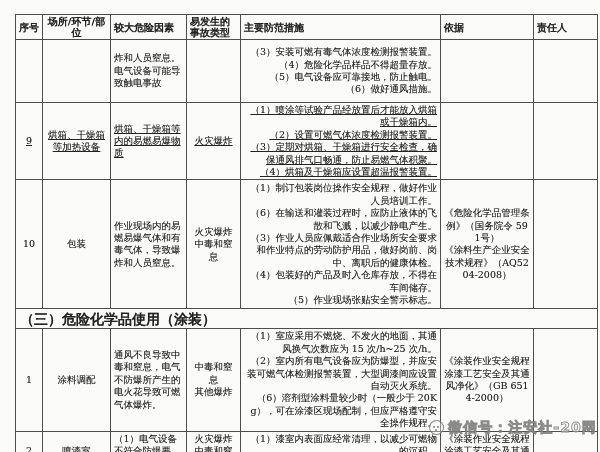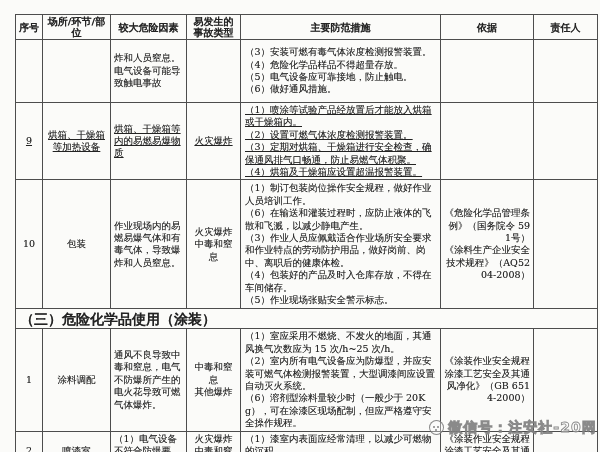--- a/index.html
+++ b/index.html
@@ -14,29 +14,29 @@
     position:absolute; left:15px; top:14px; width:582px;
     border-collapse:collapse; table-layout:fixed;
     font-size:9.5px; line-height:12.4px; color:#232323;
     text-shadow:0 0 0.5px rgba(60,60,60,0.5);
   }
   .doc-table td, .doc-table th {
     border:1px solid #4d4d4d; padding:1px 3px;
     vertical-align:middle; overflow:hidden; word-break:break-all;
   }
   .doc-table th {
-    font-size:10px; font-weight:bold; text-align:center; line-height:11px;
+    font-size:10px; font-weight:bold; text-align:left; line-height:11px;
   }
   th.t-center { text-align:center; }
   td.c-no   { text-align:center; }
   td.c-loc  { text-align:center; }
   td.c-haz  { text-align:left; }
   td.c-acc  { text-align:center; }
-  td.c-mea  { text-align:left; padding-left:4px; }
-  td.c-bas  { text-align:right; }
+  td.c-mea  { text-align:right; padding-left:4px; }
+  td.c-bas  { text-align:center; }
   td.c-mea p, td.c-bas p { margin:0; }
   tr.r-head   td, tr.r-head   th { height:22px; }
   tr.r-cont   td { height:60px; }
   tr.r-cont   td.c-mea, tr.r-cont td.c-haz { vertical-align:middle; }
   tr.r-nine   td { height:73px;text-decoration:underline; }
   tr.r-ten    td { height:126px; }
   tr.r-section td { height:17px; font-weight:bold; padding-left:4px; font-size:14px; }
   tr.r-one    td { height:92px; }
   tr.r-two    td { height:36px; vertical-align:top; }
   tr.r-two    td.c-no, tr.r-two td.c-loc, tr.r-two td.c-acc { vertical-align:middle; }

